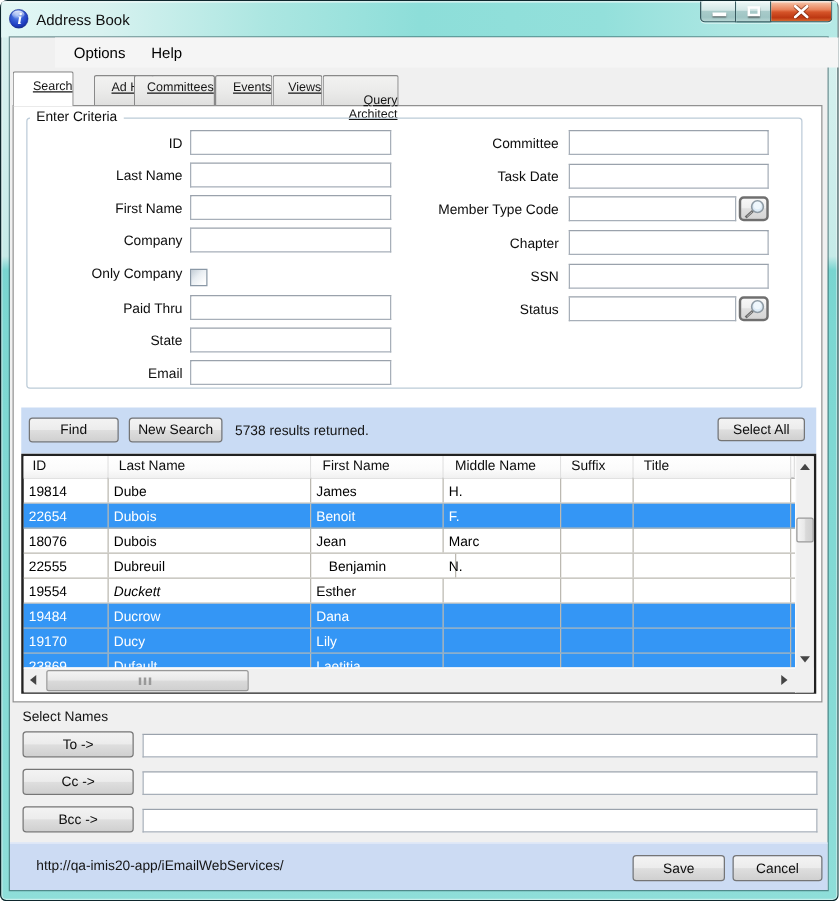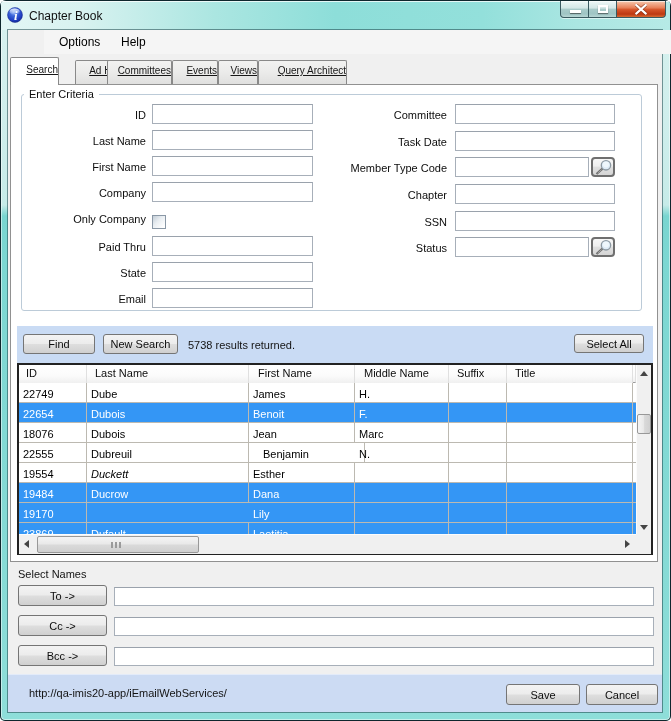--- a/index.html
+++ b/index.html
@@ -82,21 +82,21 @@
       </radialGradient>
       <linearGradient id="sheen" x1="0" y1="0" x2="0" y2="1">
         <stop offset="0%" stop-color="#ffffff" stop-opacity="0.85"></stop>
         <stop offset="100%" stop-color="#ffffff" stop-opacity="0"></stop>
       </linearGradient>
     </defs>
     <circle cx="8" cy="8" r="7.5" fill="url(#ig)" stroke="#1b2f8e" stroke-width="0.5"></circle>
     <ellipse cx="7.6" cy="4.6" rx="5" ry="3.2" fill="url(#sheen)"></ellipse>
     <text x="8.8" y="12.6" font-family="Liberation Serif,serif" font-size="13" font-style="italic" font-weight="bold" fill="#fdfdff" text-anchor="middle">i</text>
   </svg>
-  <div class="abs" id="title">Chapter Book</div>
+  <div class="abs" id="title">Address Book</div>
   <div class="abs cap min">
       <div class="glyph-min"></div>
     </div>
   <div class="abs cap max">
       <div class="glyph-max"></div>
     </div>
   <div class="abs cap cls">
       <svg style="position:absolute;left:50%;top:3px;margin-left:-6px;" width="12" height="11" viewBox="0 0 12 11">
     <path d="M1.2 1 L10.8 9.6 M10.8 1 L1.2 9.6" stroke="#5e1a05" stroke-width="3.6" stroke-linecap="round" opacity="0.55"></path>
     <path d="M1.2 1 L10.8 9.6 M10.8 1 L1.2 9.6" stroke="#ffffff" stroke-width="2.2" stroke-linecap="round"></path>
@@ -109,21 +109,21 @@
       <span style="left:77px">Help</span>
     </div>
 
   <div class="abs" id="page"></div>
 
   <div class="tab on" style="left:10px;top:57px;width:49px;height:28px;padding-top:6px;padding-left:5px;">Search</div>
   <div class="tab" style="left:59px;top:60px;width:48px;height:24px;padding-top:4px;margin-left:16px;">Ad Hoc</div>
   <div class="tab" style="left:107px;top:60px;width:65px;height:24px;padding-top:4px;">Committees</div>
   <div class="tab" style="left:172px;top:60px;width:46px;height:24px;padding-top:4px;">Events</div>
   <div class="tab" style="left:218px;top:60px;width:40px;height:24px;padding-top:4px;">Views</div>
-  <div class="tab" style="left:258px;top:60px;width:89px;height:24px;padding-top:4px;">Query Architect</div>
+  <div class="tab" style="left:258px;top:60px;width:61px;height:24px;padding-top:14px;">Query Architect</div>
 
   <div class="abs" id="gbox"></div>
   <div class="abs" id="gbox-lab">Enter Criteria</div>
 
   <div class="flab" style="left:20px;top:109px;width:126px;">ID</div>
   <div class="inp" style="left:152px;top:104px;width:161px;height:20px;"></div>
   <div class="flab" style="left:20px;top:135px;width:126px;">Last Name</div>
   <div class="inp" style="left:152px;top:130px;width:161px;height:20px;"></div>
   <div class="flab" style="left:20px;top:161px;width:126px;">First Name</div>
   <div class="inp" style="left:152px;top:156px;width:161px;height:20px;"></div>
@@ -191,21 +191,21 @@
       <div class="gh" style="left:430px;width:58px;">
           <span style="left:8px">Suffix</span>
         </div>
       <div class="gh" style="left:488px;width:126px;">
           <span style="left:8px">Title</span>
         </div>
     </div>
 
     <div class="row" style="top:18px;">
       <div class="cell" style="left:0;width:68px;">
-          <span>22749</span>
+          <span>19814</span>
         </div>
       <div class="cell" style="left:68px;width:162px;">
           <span>Dube</span>
         </div>
       <div class="cell" style="left:230px;width:106px;">
           <span>James</span>
         </div>
       <div class="cell" style="left:336px;width:94px;">
           <span>H.</span>
         </div>
@@ -284,20 +284,23 @@
       <div class="cell" style="left:68px;width:162px;">
           <span>Ducrow</span>
         </div>
       <div class="cell" style="left:336px;width:94px;"></div>
       <div class="cell" style="left:430px;width:58px;"></div>
       <div class="cell" style="left:488px;width:126px;"></div>
     </div>
     <div class="row sel" style="top:138px;">
       <div class="cell" style="left:0;width:68px;">
           <span>19170</span>
+        </div>
+      <div class="cell" style="left:68px;width:162px;">
+          <span>Ducy</span>
         </div>
       <div class="cell" style="left:230px;width:106px;">
           <span>Lily</span>
         </div>
       <div class="cell" style="left:336px;width:94px;"></div>
       <div class="cell" style="left:430px;width:58px;"></div>
       <div class="cell" style="left:488px;width:126px;"></div>
     </div>
     <div class="row sel" style="top:158px;height:11px;border-bottom:none;">
       <div class="cell" style="left:0;width:68px;">

